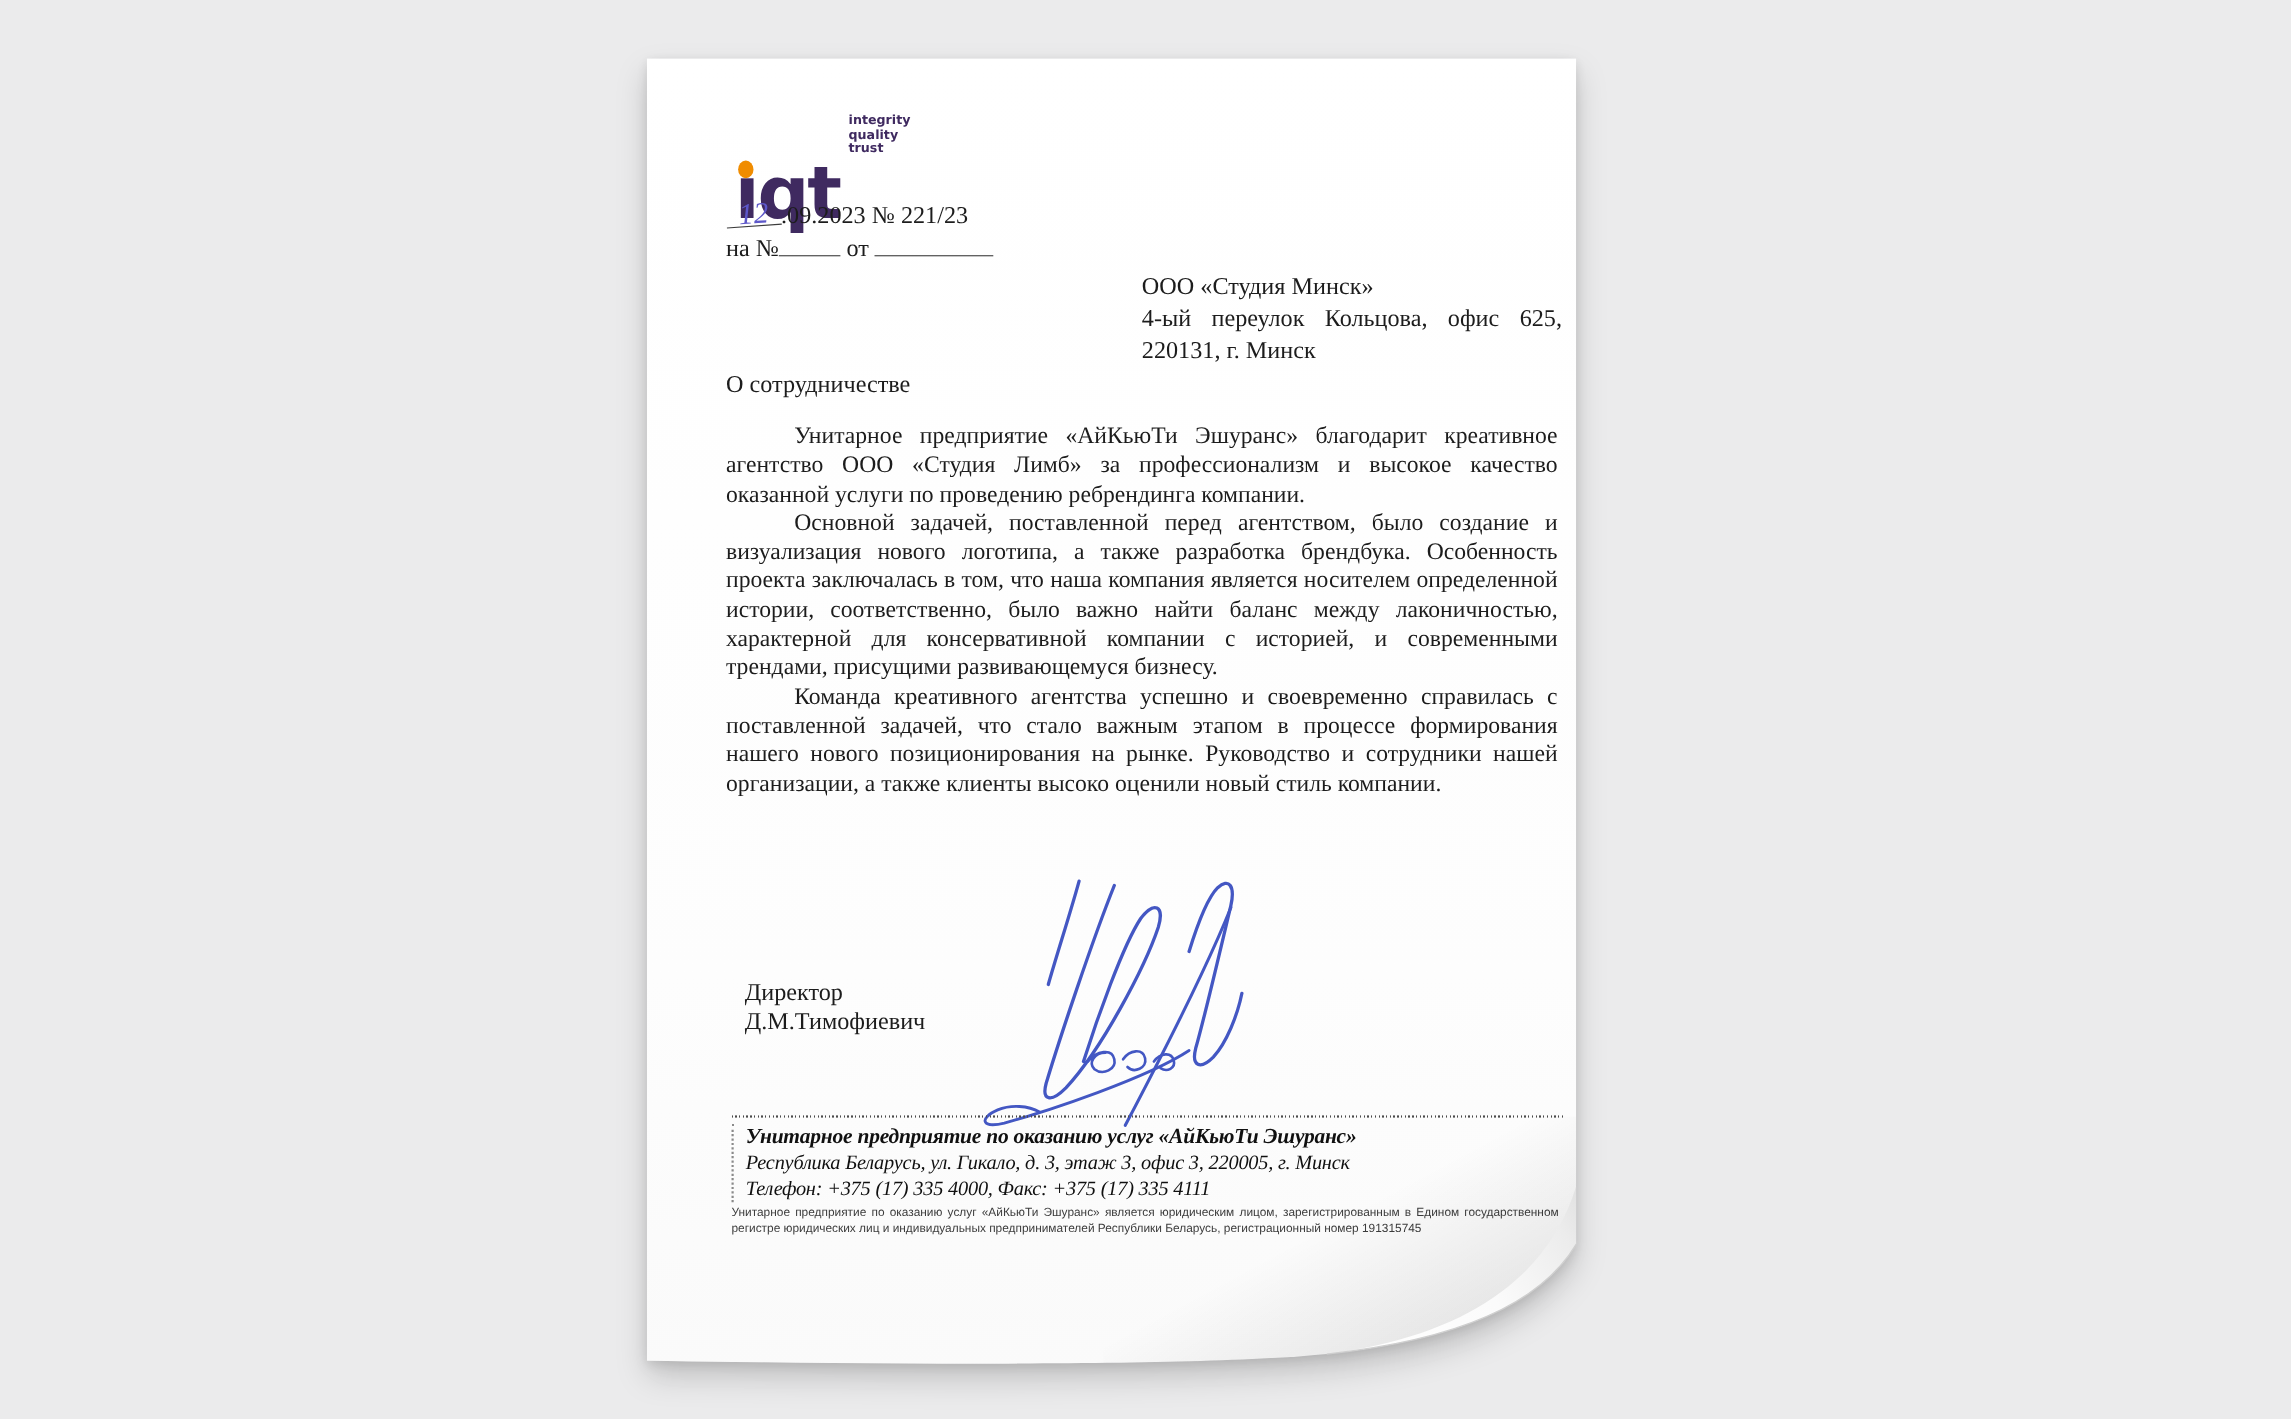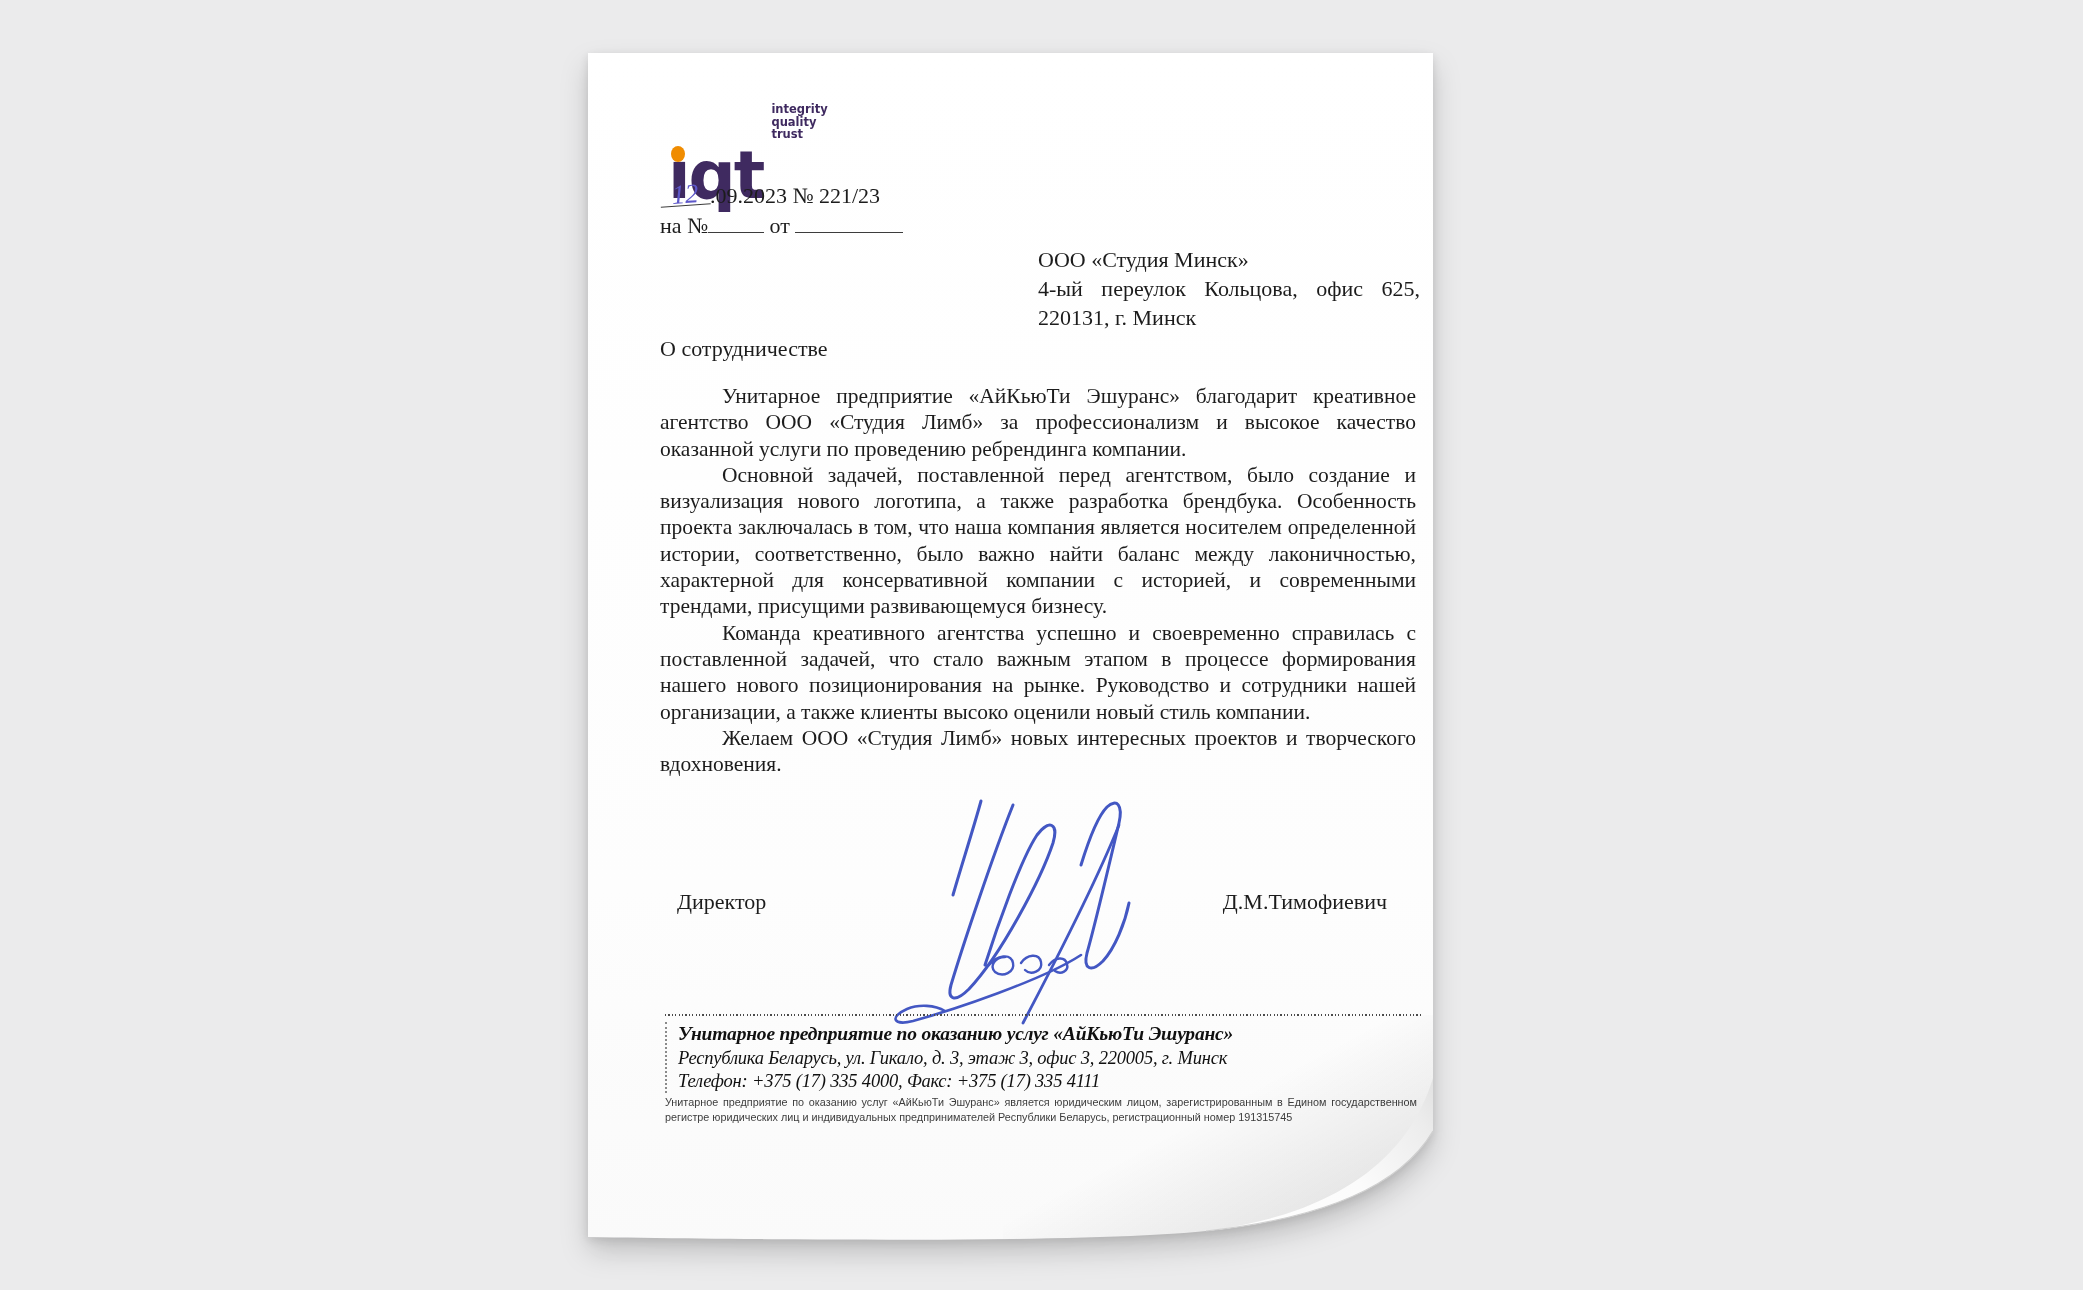--- a/index.html
+++ b/index.html
@@ -54,21 +54,21 @@
   .blank.b2{width:108px;}
   
   .recipient{position:absolute;left:450px;top:192px;width:382px;font-size:22px;line-height:29px;}
   .recipient .jline{text-align:justify;text-align-last:justify;}
   
   .subject{position:absolute;left:72px;top:283px;font-size:22px;text-align:center;}
   
   .body-text{position:absolute;left:72px;top:330px;width:756px;font-size:21.5px;line-height:26.3px;text-align:justify;}
   .body-text p{margin:0;text-indent:62px;}
   
-  .sig-row{position:absolute;left:89px;top:836px;width:710px;display:flex;justify-content:space-between;font-size:22px;}
+  .sig-row{position:absolute;left:89px;top:836px;width:710px;display:flex;justify-content:space-between;font-size:22px;flex-direction:column;}
   .sig-svg{position:absolute;left:285px;top:742px;width:310px;height:240px;}
   
   .footer{
     position:absolute;left:77px;top:961px;width:756px;
     padding-top:8px;
     background-image:repeating-linear-gradient(90deg,#4a4a4a 0 1.2px,transparent 1.2px 3.4px);
     background-size:100% 2px;background-repeat:no-repeat;background-position:0 0;
   }
   .footer-inner{
     border-left:2px dotted #8a8a8a;padding-left:11px;
@@ -115,21 +115,20 @@
       <div class="jline">4-ый  переулок  Кольцова,  офис  625,</div>
       <div>220131, г. Минск</div>
     </div>
 
     <div class="subject">О сотрудничестве</div>
 
     <div class="body-text">
       <p>Унитарное предприятие «АйКьюТи Эшуранс» благодарит креативное агентство ООО «Студия Лимб» за профессионализм и высокое качество оказанной услуги по проведению ребрендинга компании.</p>
       <p>Основной задачей, поставленной перед агентством, было создание и визуализация нового логотипа, а также разработка брендбука. Особенность проекта заключалась в том, что наша компания является носителем определенной истории, соответственно, было важно найти баланс между лаконичностью, характерной для консервативной компании с историей, и современными трендами, присущими развивающемуся бизнесу.</p>
       <p>Команда креативного агентства успешно и своевременно справилась с поставленной задачей, что стало важным этапом в процессе формирования нашего нового позиционирования на рынке. Руководство и сотрудники нашей организации, а также клиенты высоко оценили новый стиль компании.</p>
-      <p>Желаем ООО «Студия Лимб» новых интересных проектов и творческого вдохновения.</p>
     </div>
 
     <div class="sig-row">
       <span>Директор</span>
       <span>Д.М.Тимофиевич</span>
     </div>
 
     <svg class="sig-svg" viewBox="0 0 310 240">
       <g fill="none" stroke="#3a4fc0" stroke-width="3" stroke-linecap="round" stroke-linejoin="round" opacity="0.95">
         <path d="M108,6 C100,35 88,72 80,100"></path>

